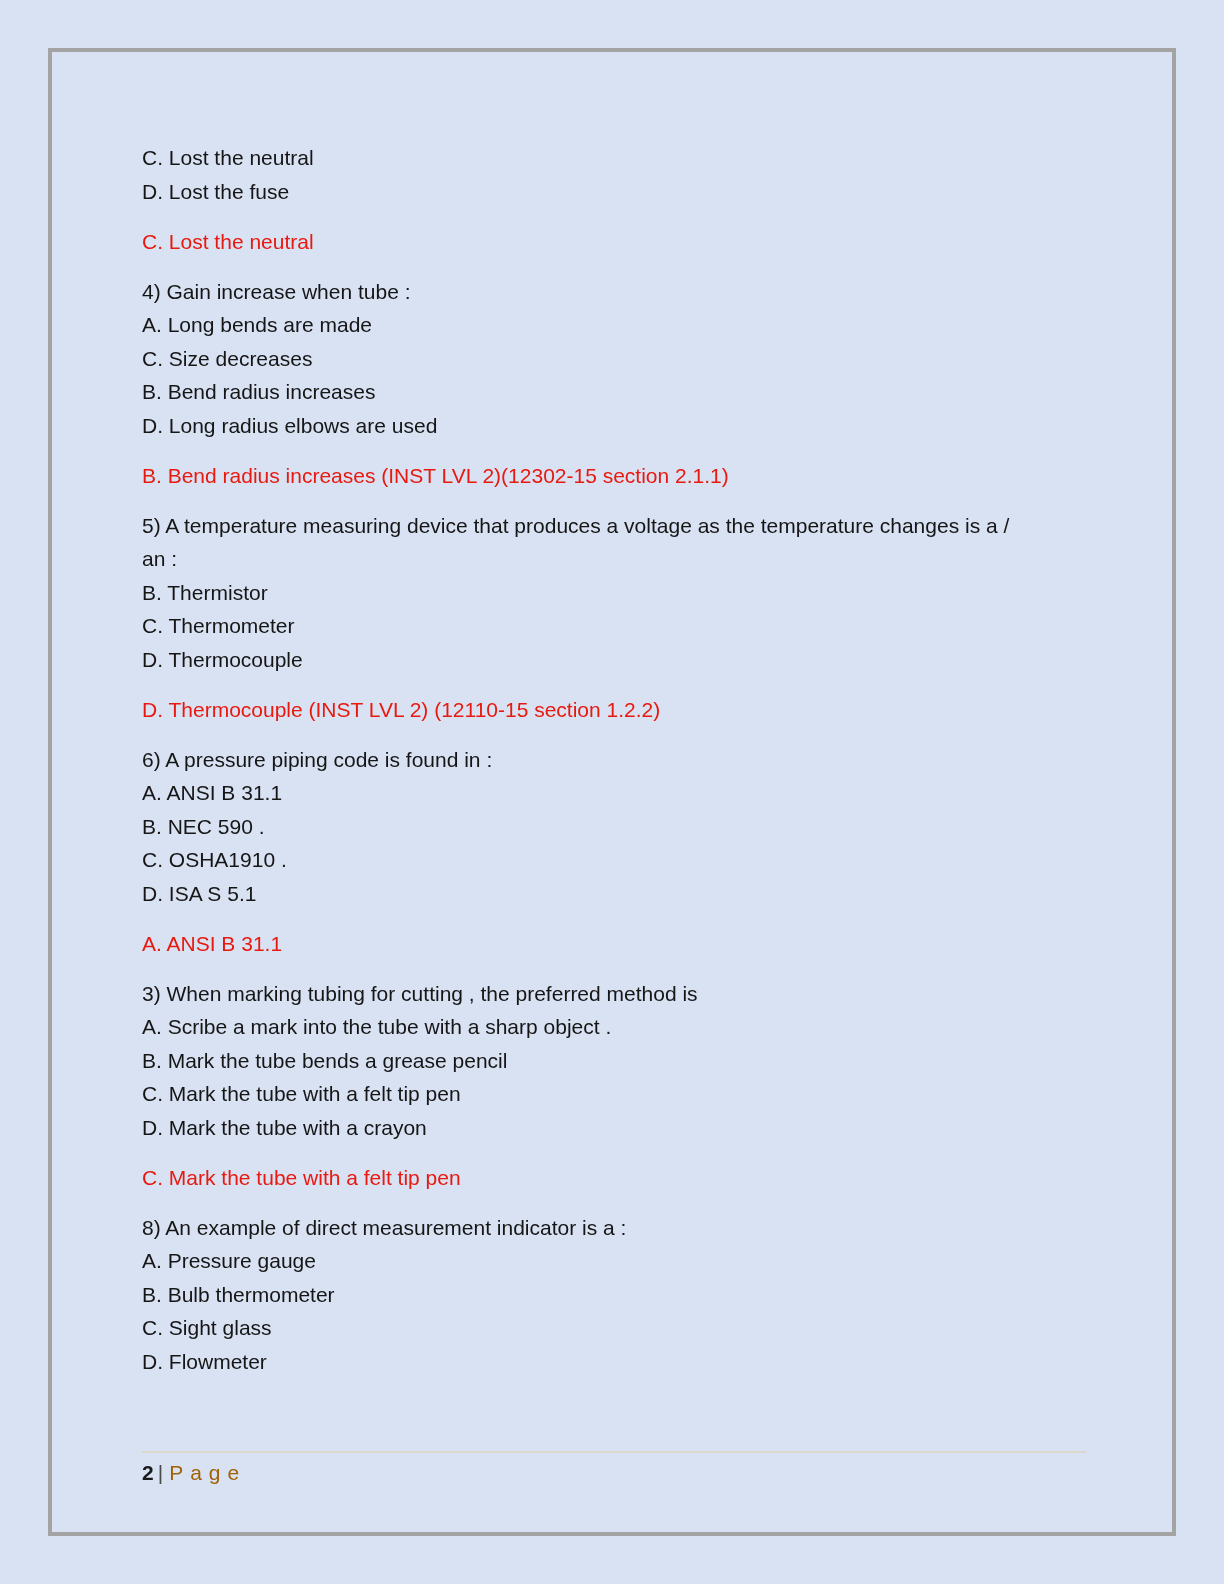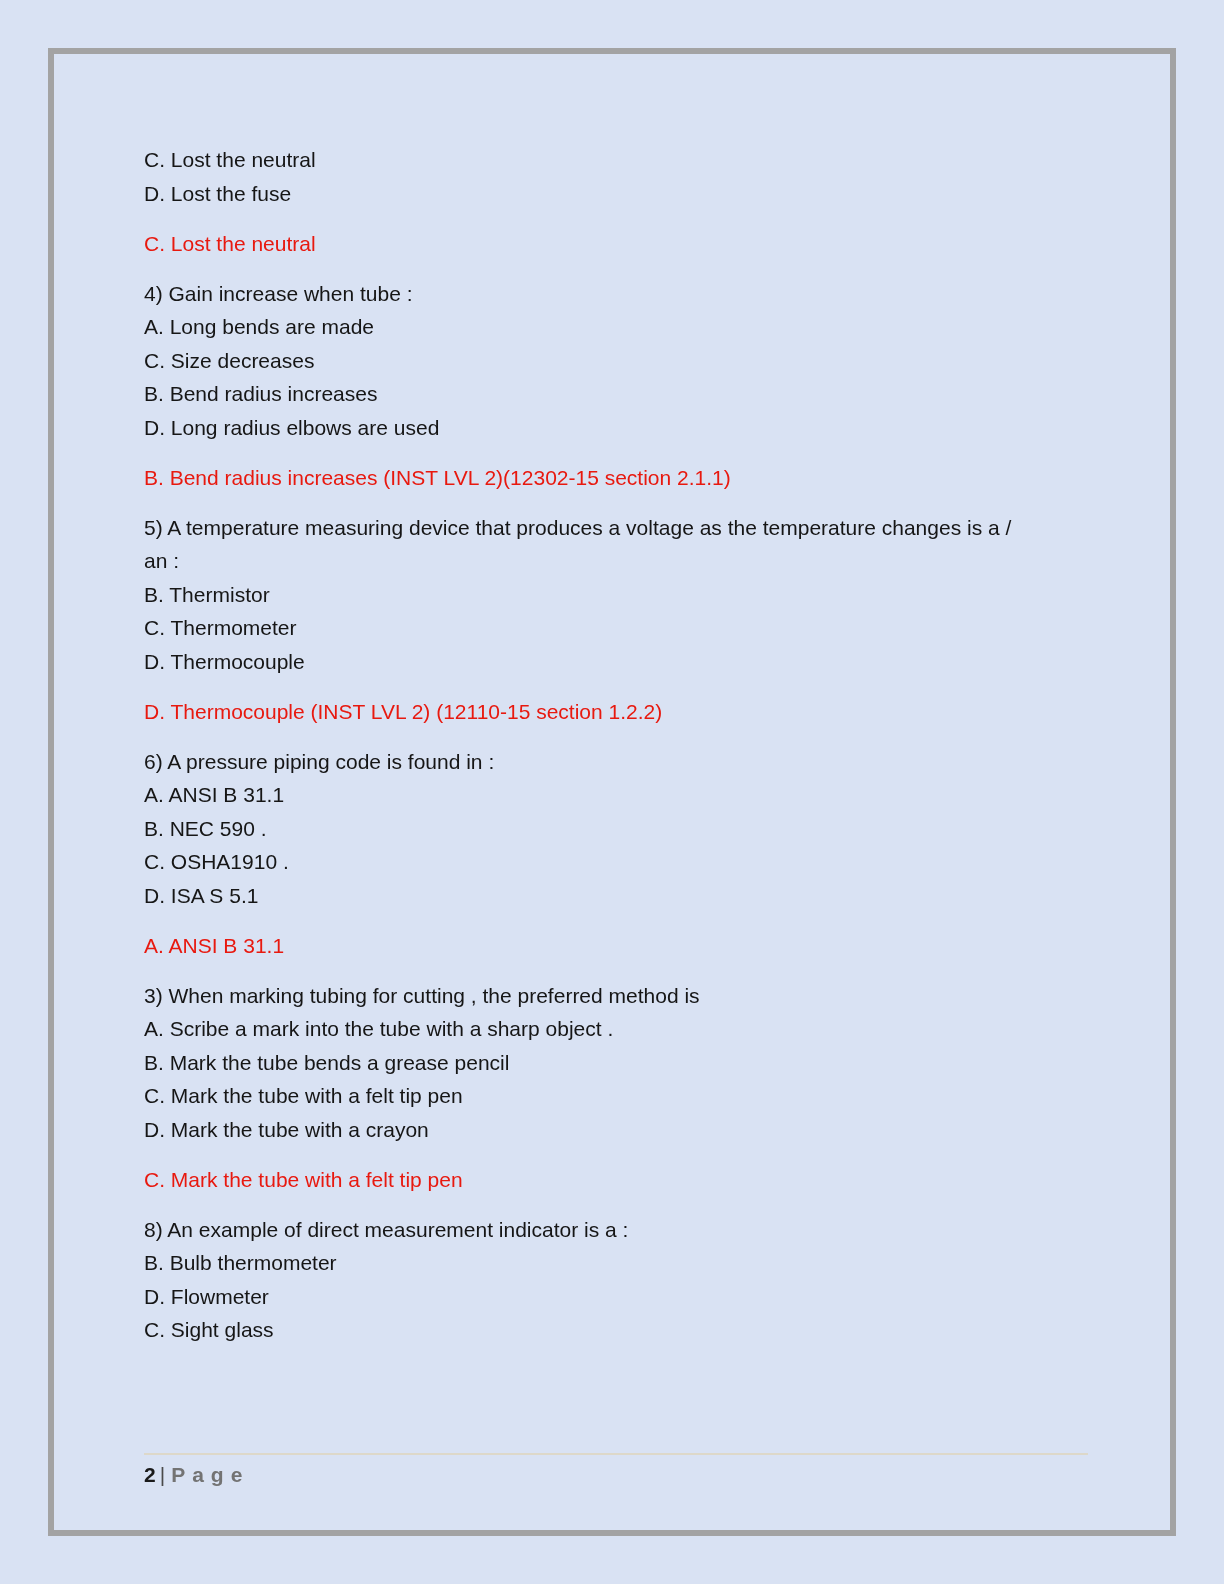--- a/index.html
+++ b/index.html
@@ -14,21 +14,21 @@
     color: #161616;
     overflow: hidden;
     position: relative;
   }
   .frame {
     position: absolute;
     left: 48px;
     top: 48px;
     width: 1128px;
     height: 1488px;
-    border: 6px solid #a3a3a3;
+    border: 4px solid #a3a3a3;
     box-sizing: border-box;
   }
   .content {
     position: absolute;
     left: 90px;
     top: 89px;
     width: 944px;
   }
   .para {
     margin: 0 0 16.5px 0;
@@ -60,23 +60,22 @@
   }
   .footer-num {
     font-weight: bold;
     color: #1a1a1a;
   }
   .footer-sep {
     color: #4a4a4a;
     margin: 0 6px 0 4px;
   }
   .footer-label {
-    color: #737373;
+    color: #a16207;
     letter-spacing: 7px;
-    font-weight: bold;
   }
 </style>
 </head>
 <body>
 
 <div class="frame">
   <div class="content">
 
     <div class="para">
       <p class="line">C. Lost the neutral</p>
@@ -130,23 +129,24 @@
       <p class="line">C. Mark the tube with a felt tip pen</p>
       <p class="line">D. Mark the tube with a crayon</p>
     </div>
 
     <div class="para answer">
       <p class="line">C. Mark the tube with a felt tip pen</p>
     </div>
 
     <div class="para">
       <p class="line">8) An example of direct measurement indicator is a :</p>
+      <p class="line">A. Pressure gauge</p>
       <p class="line">B. Bulb thermometer</p>
+      <p class="line">C. Sight glass</p>
       <p class="line">D. Flowmeter</p>
-      <p class="line">C. Sight glass</p>
     </div>
 
   </div>
 
   <div class="footer">
     <div class="footer-rule"></div>
     <div class="footer-text">
       <span class="footer-num">2</span><span class="footer-sep">|</span><span class="footer-label">Page</span>
     </div>
   </div>

